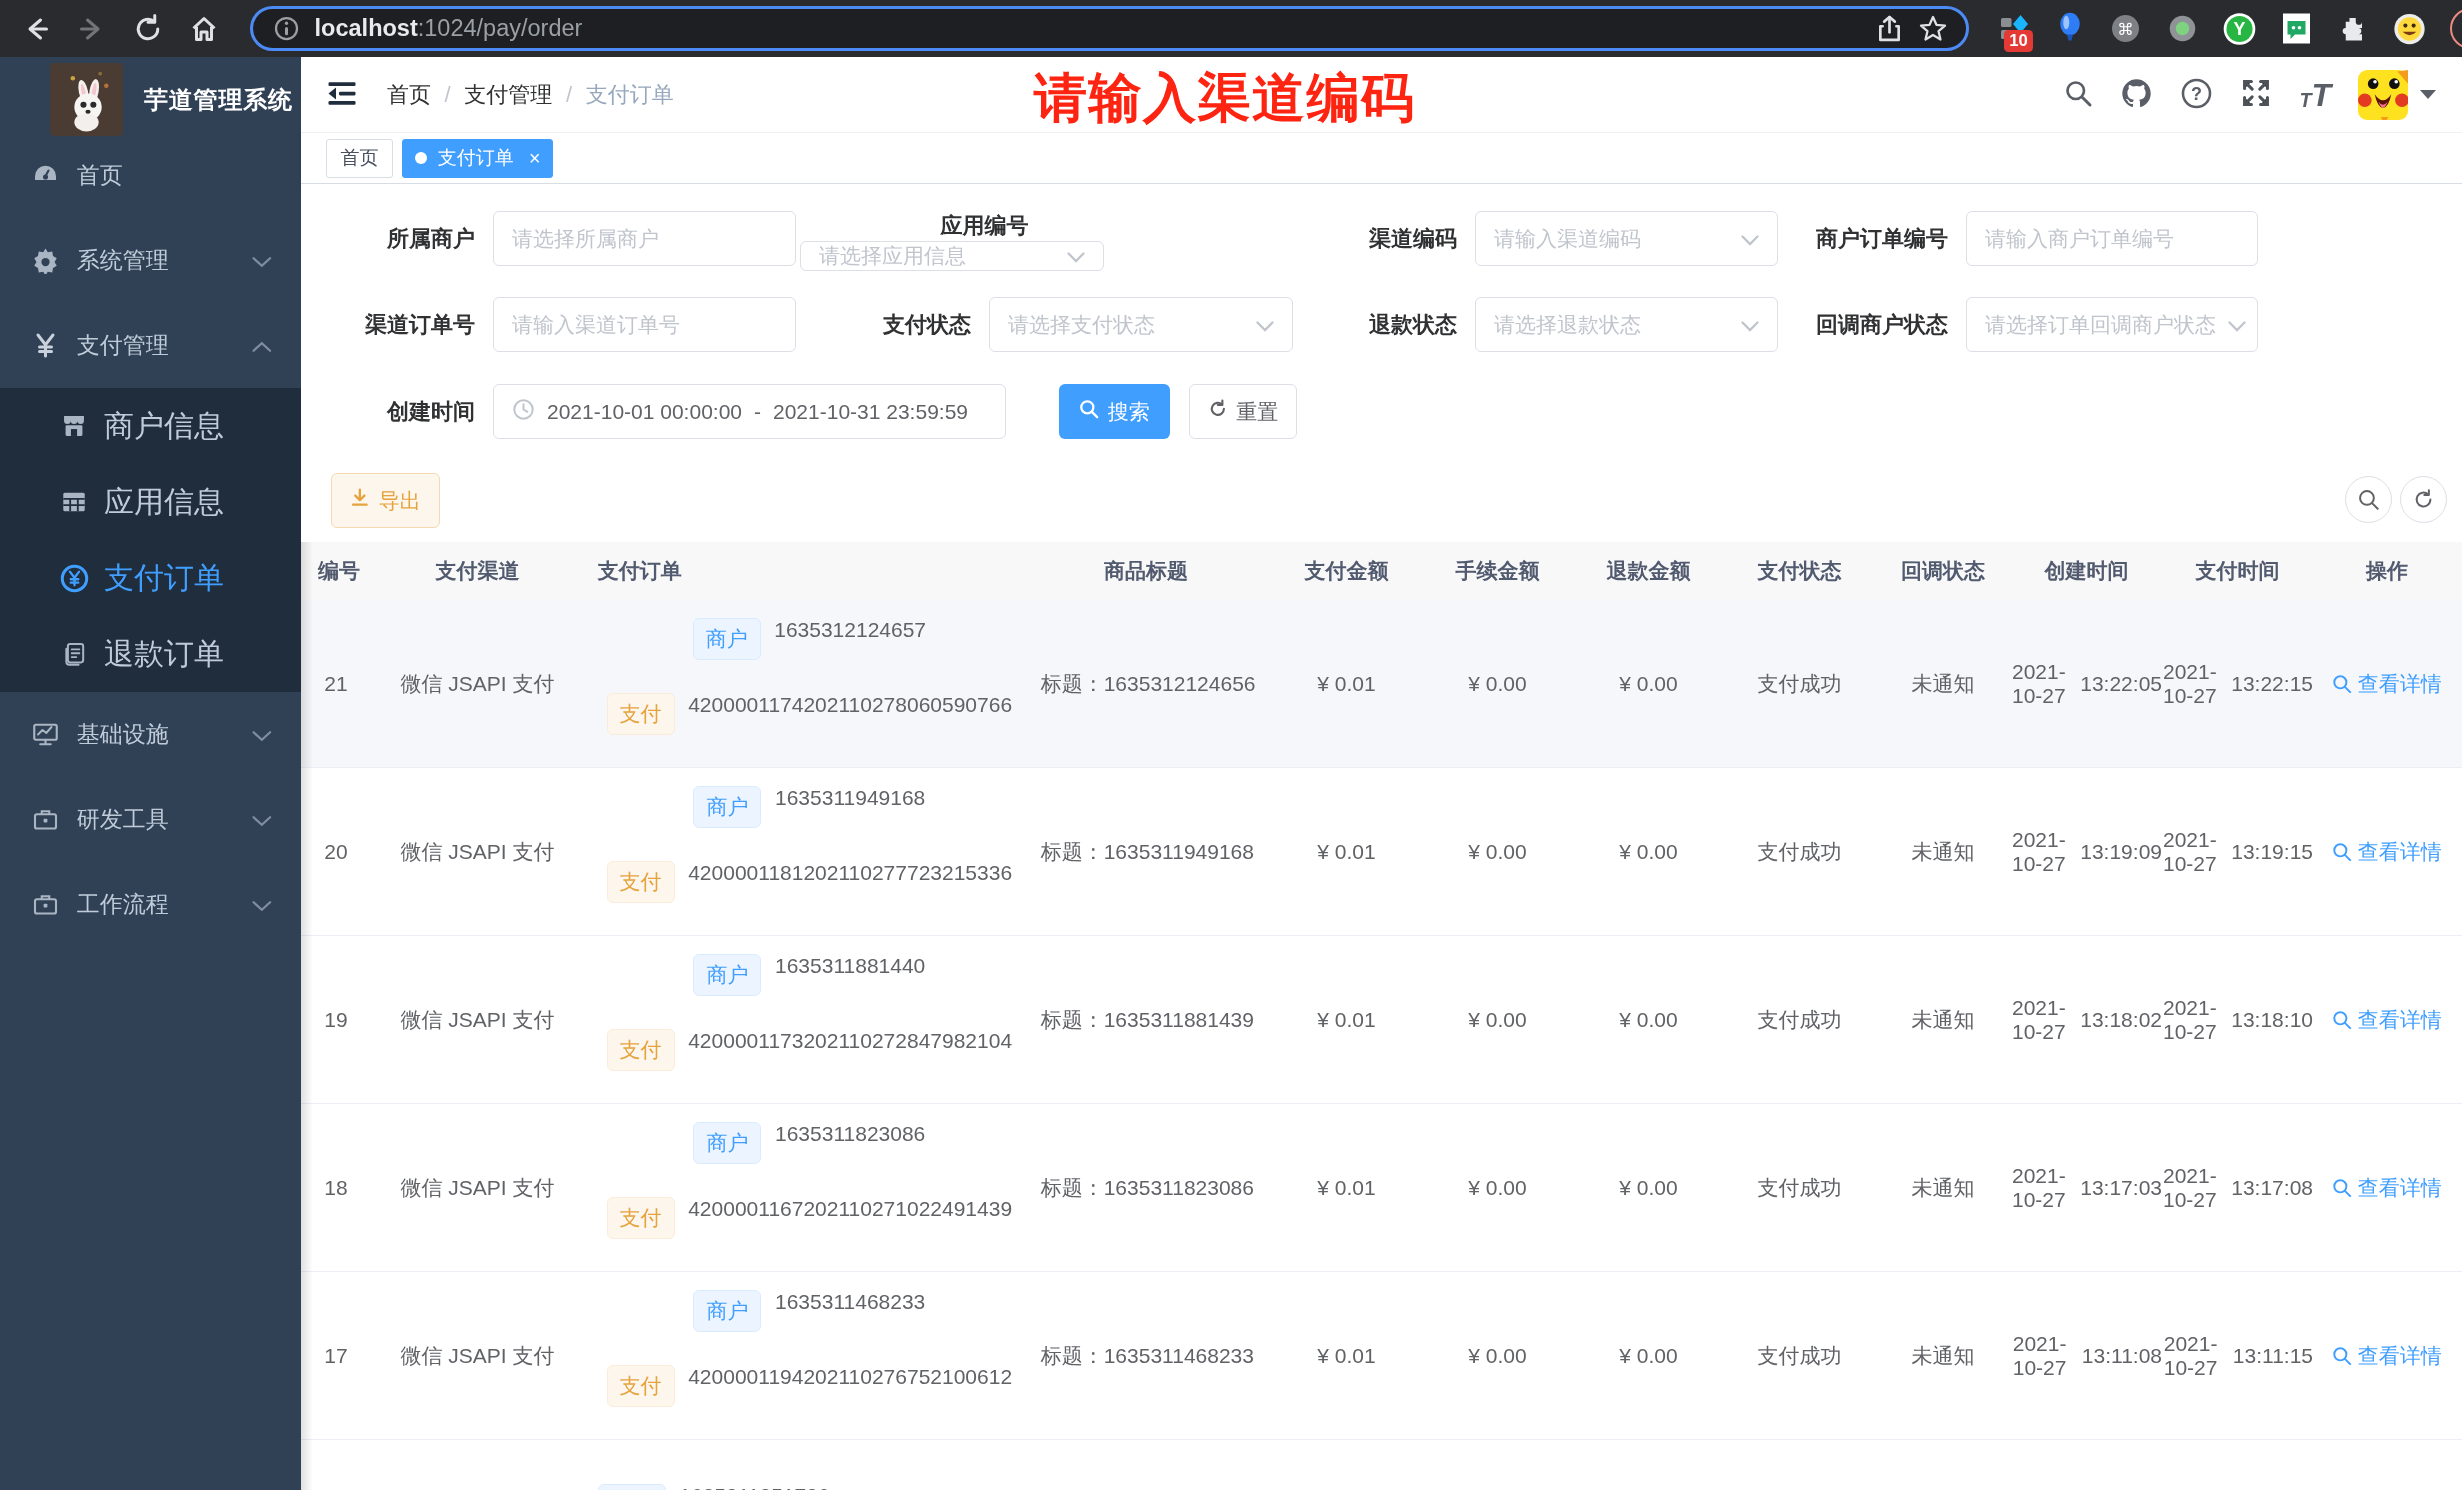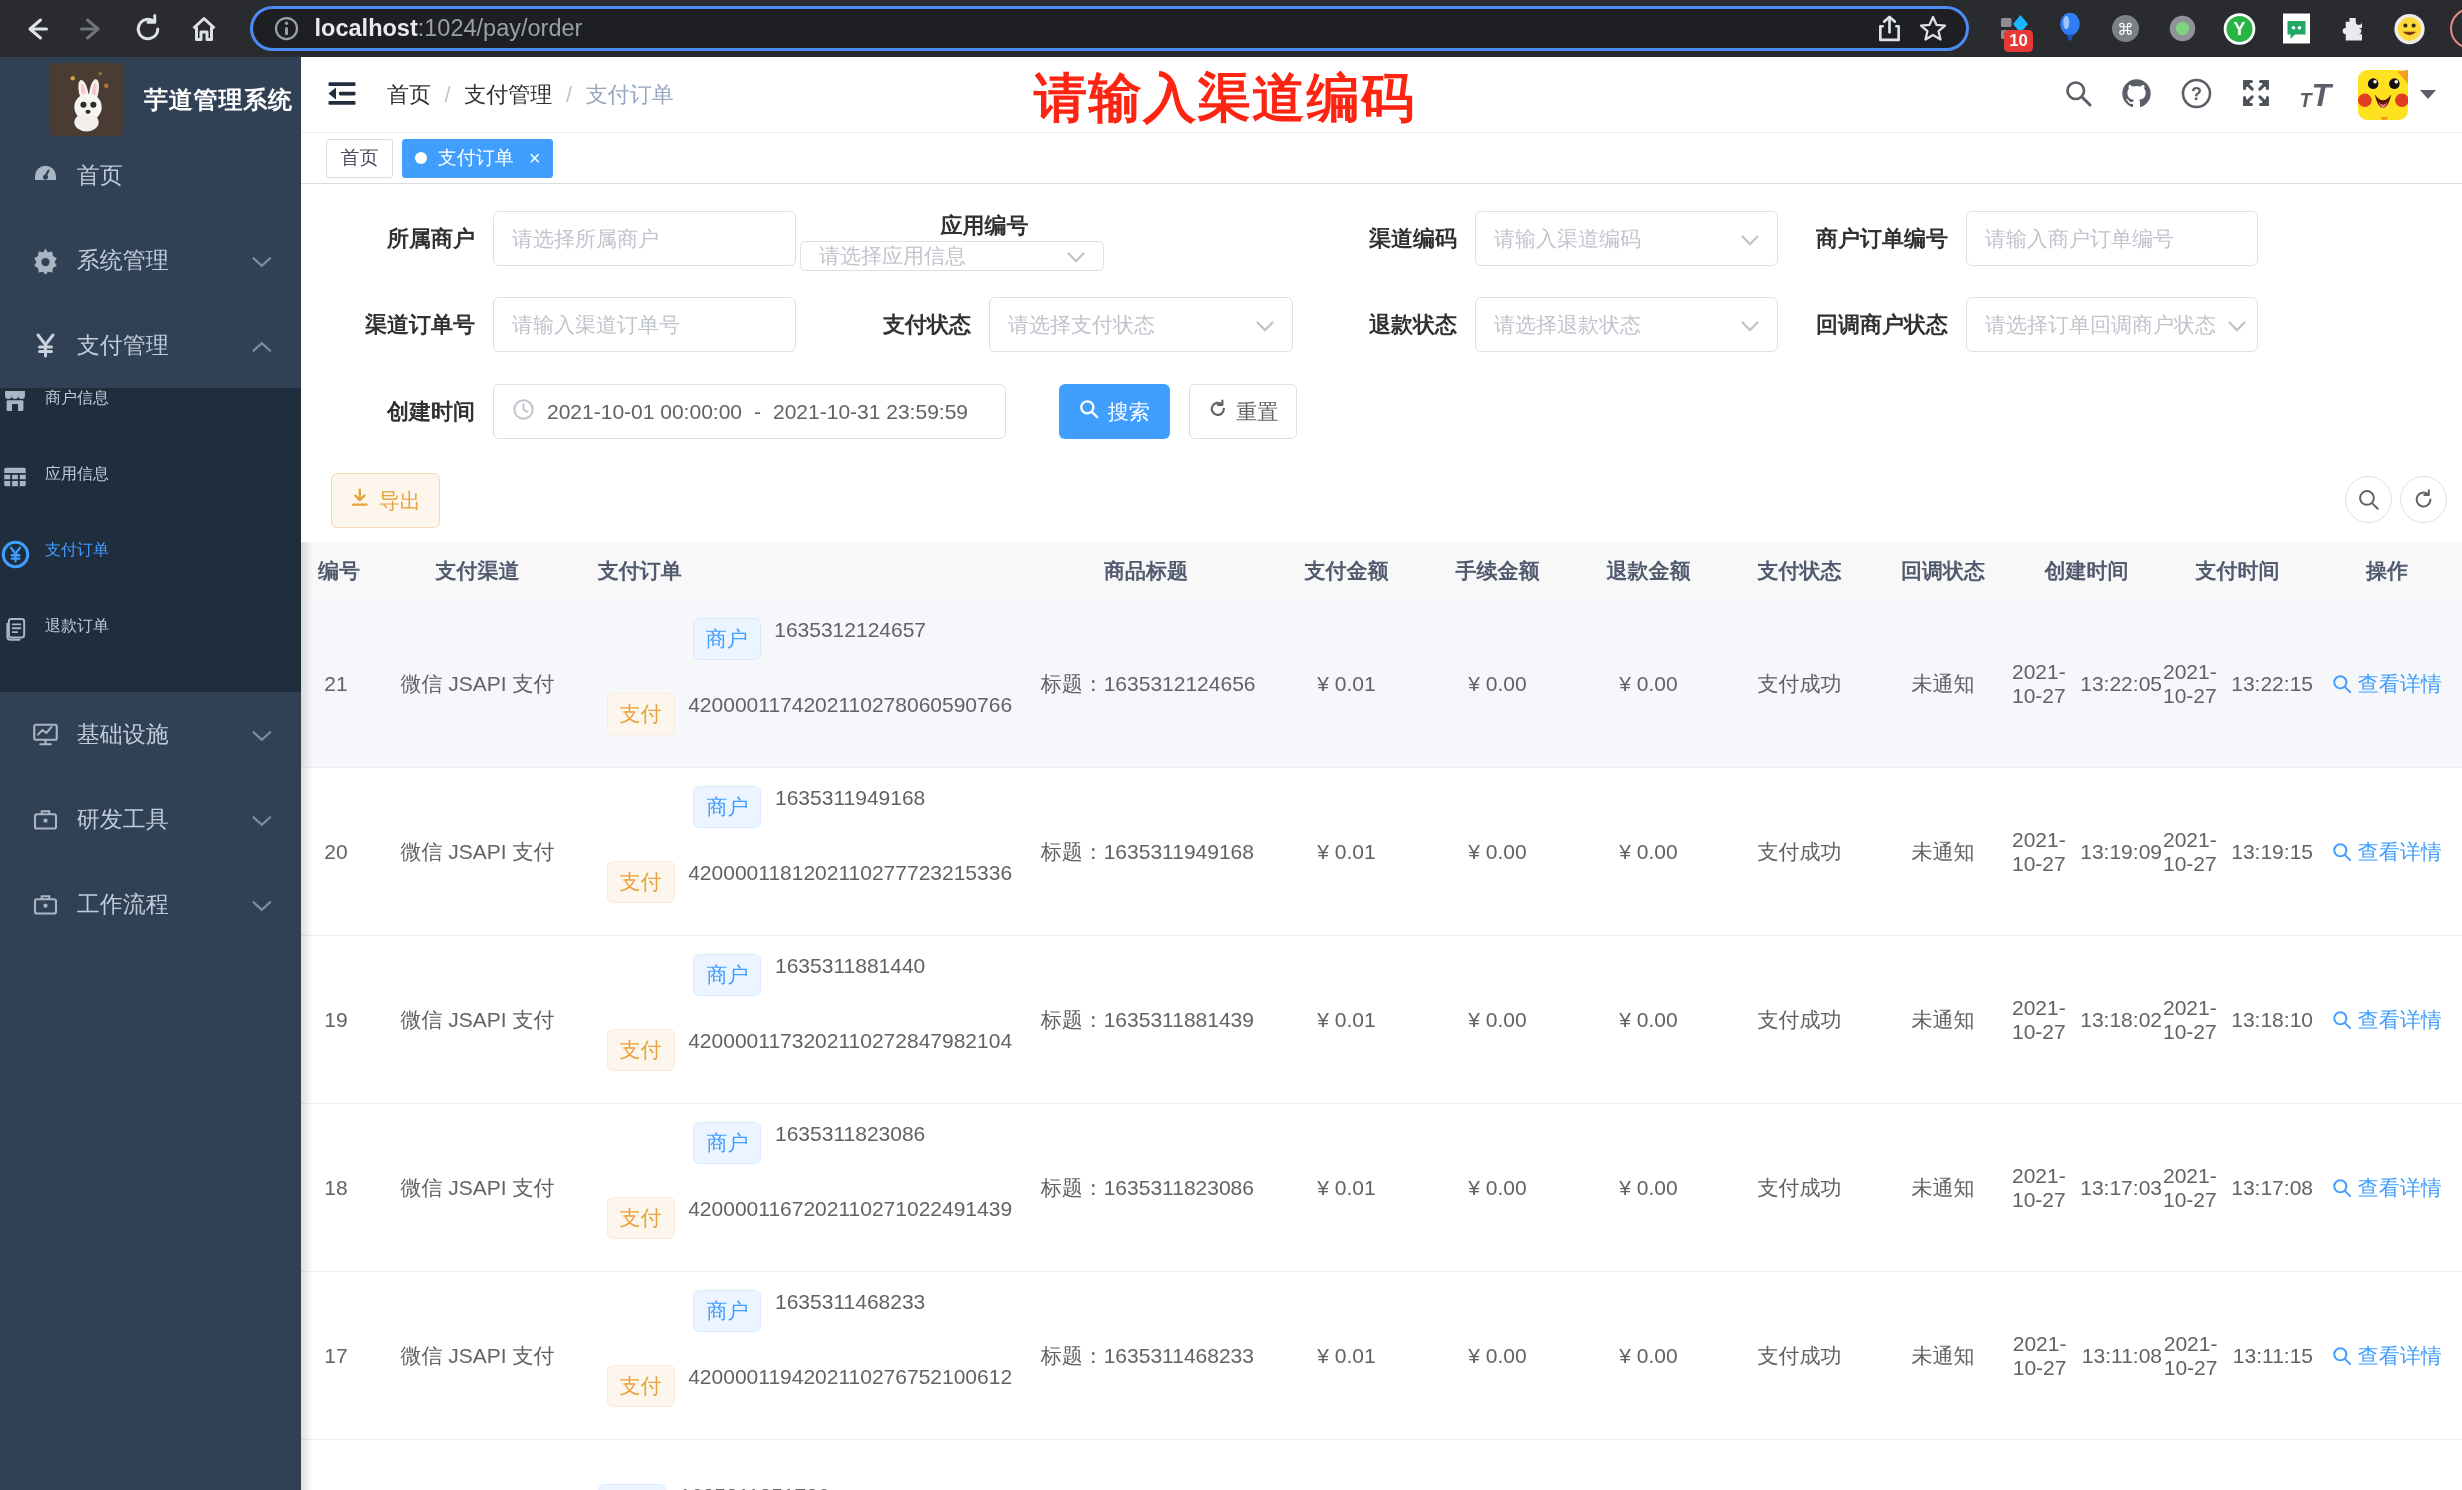--- a/index.html
+++ b/index.html
@@ -28,21 +28,21 @@
 
   
   .sidebar { width:301px; background:#304156; height:100%; flex:none; position:relative; color:#bfcbd9; }
   .logo-row { display:flex; align-items:center; gap:21px; padding:12px 0 0 50px; height:73px; }
   .logo-title { color:#fff; font-size:24px; font-weight:700; letter-spacing:0.8px; white-space:nowrap; }
   .menu { position:absolute; left:0; top:76px; width:100%; }
   .mi { height:85px; display:flex; align-items:center; padding-left:30px; font-size:23px; color:#bfcbd9; position:relative; cursor:pointer; }
   .mi .micon { width:30px; display:flex; justify-content:center; margin-right:16.7px; flex:none; }
   .mi .chev { position:absolute; right:29px; }
   .submenu { background:#1f2d3d; }
-  .smi { height:76px; display:flex; font-size:16px; color:#bfcbd9; cursor:pointer; }
+  .smi { height:76px; display:flex; align-items:center; padding-left:59px; font-size:30px; color:#bfcbd9; cursor:pointer; }
   .smi .micon { width:30px; display:flex; justify-content:center; margin-right:15px; flex:none; }
   .smi.active { color:#409eff; }
 
   
   .main { flex:1; display:flex; flex-direction:column; background:#fff; position:relative; }
   .navbar { height:76px; display:flex; align-items:center; padding:0 26px; position:relative;
     border-bottom:0.8px solid #f0f0f0; }
   .crumbs { display:flex; align-items:center; gap:13.6px; margin-left:30px; font-size:22px; }
   .crumb { color:#303133; }
   .crumb.last { color:#97a8be; }

